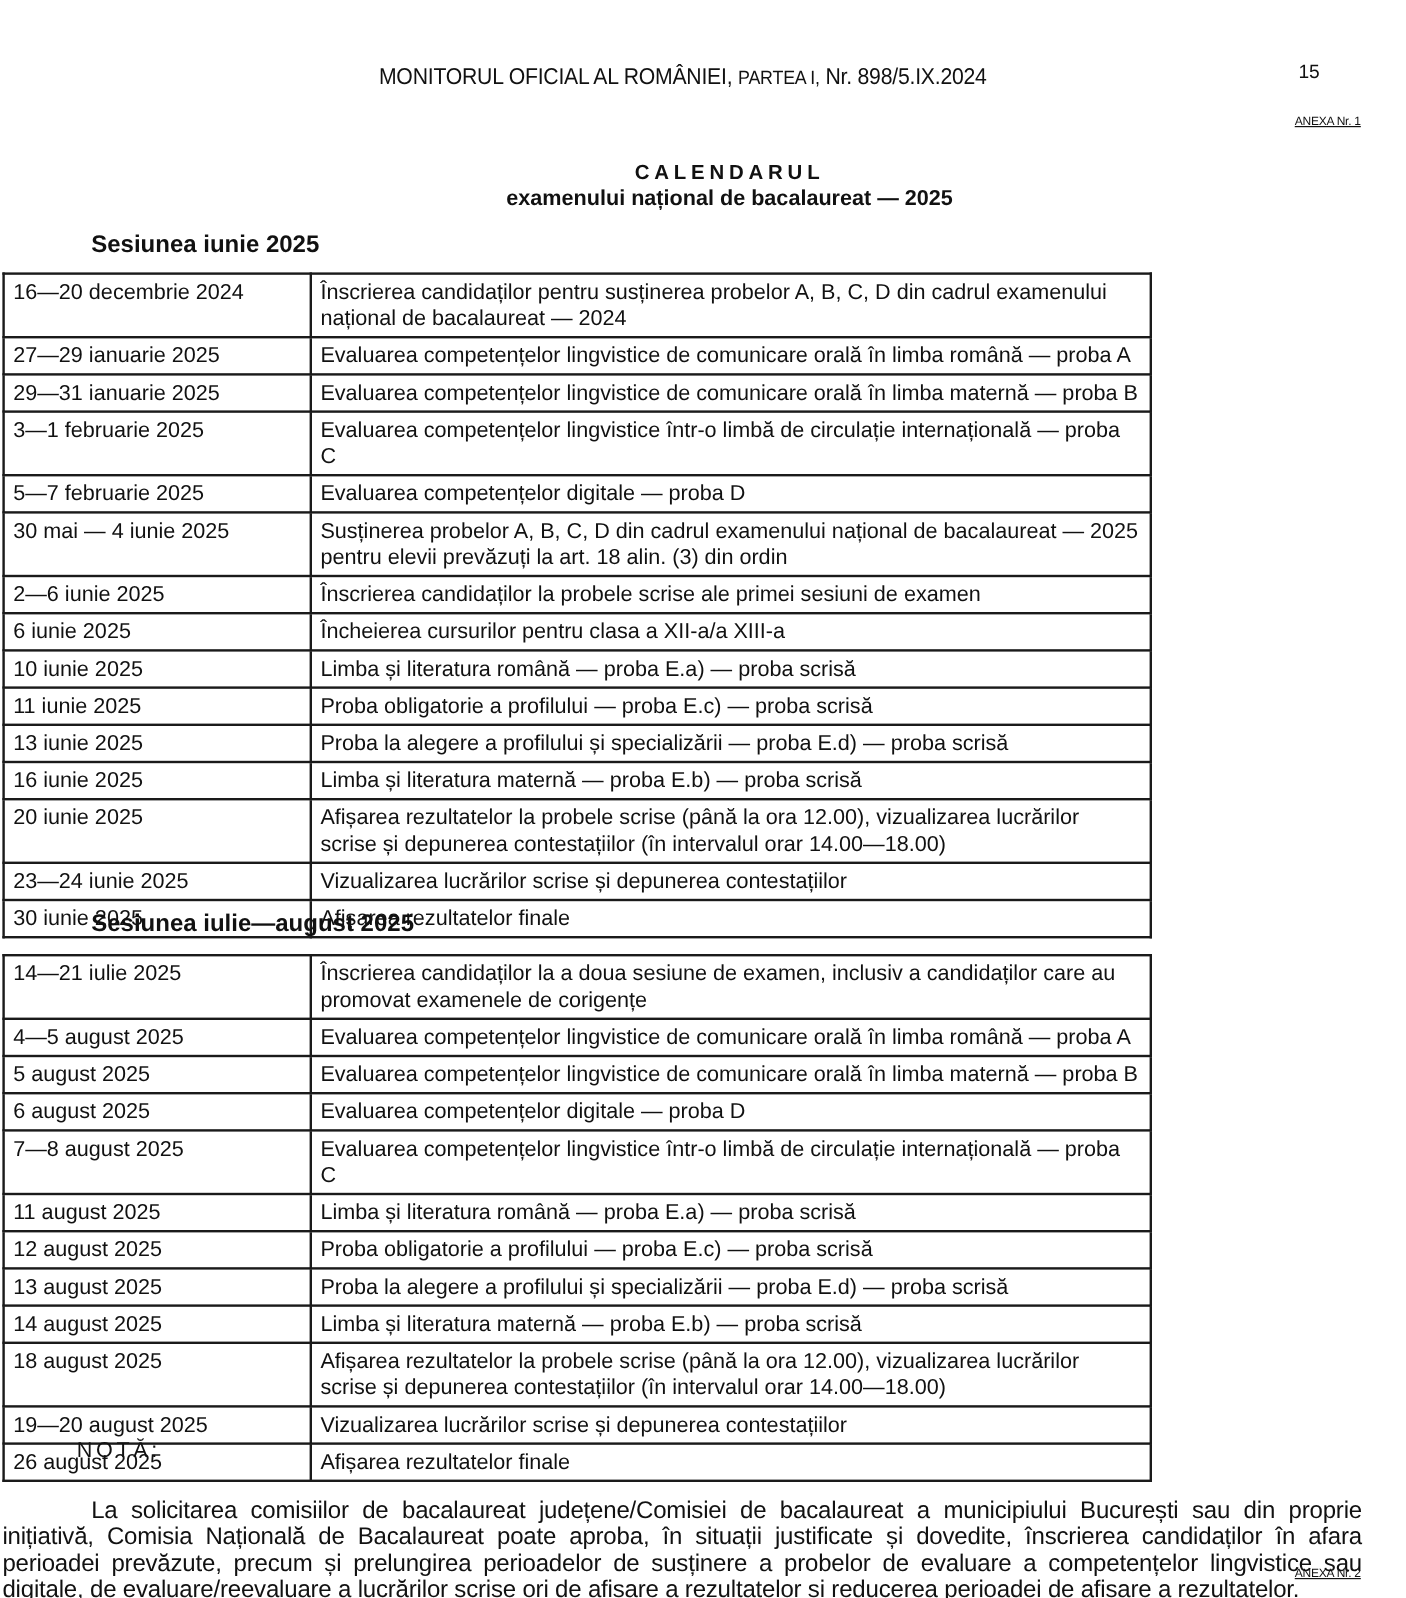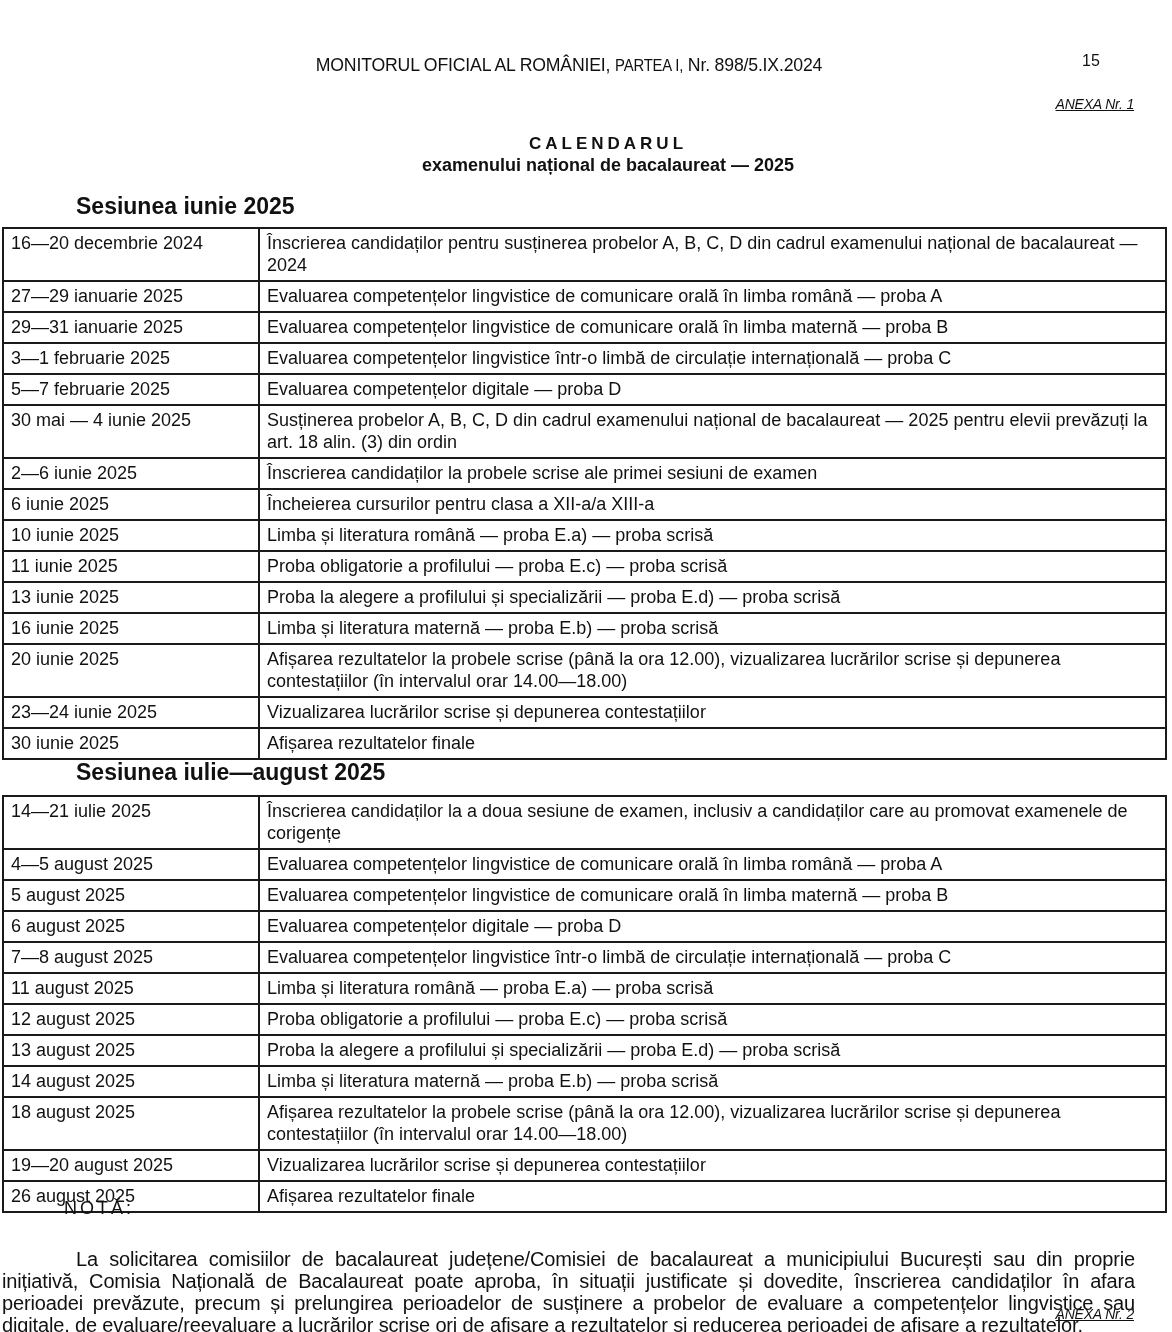--- a/index.html
+++ b/index.html
@@ -12,38 +12,38 @@
   }
   .header-title {
     position: absolute; left: 0; width: 1138px; text-align: center; top: 2px;
     font-size: 19px; letter-spacing: -0.2px; transform: scaleX(0.93); transform-origin: 569px 0;
   }
   .header-title .small { font-size: 16px; }
   .page-number {
     position: absolute; left: 1082px; top: 0px; font-size: 16px;
   }
   .annex {
-    position: absolute; right: 38px; font-size: 14px; font-style: italic;
+    position: absolute; right: 38px; font-size: 10px; 
     text-decoration: underline; letter-spacing: -0.2px;
   }
   .annex-1 { top: 96px; }
   .annex-2 { top: 1306px; }
   .doc-title {
     position: absolute; top: 134px; left: 0; width: 1138px; text-align: center;
     font-weight: bold; font-size: 17px; padding-left: 39px;
   }
   .doc-title .spaced { letter-spacing: 4px; display: block; line-height: 20px; }
   .doc-title .sub { display: block; line-height: 22px; font-size: 18px; }
   .session-heading {
-    position: absolute; left: 76px; font-weight: bold; font-size: 23px;
+    position: absolute; left: 76px; font-weight: bold; font-size: 20px;
   }
   .s1 { top: 193px; }
   .s2 { top: 759px; }
   table.calendar {
-    position: absolute; left: 2px; width: 1165px;
+    position: absolute; left: 2px; width: 958px;
     border-collapse: collapse; font-size: 18px; line-height: 22px;
   }
   table.calendar td {
     border: 2px solid #1a1a1a; vertical-align: top; padding: 3px 7px 4px 7px;
   }
   table.calendar td.date { width: 240px; }
   .t1 { top: 227px; }
   .t2 { top: 795px; }
   .t1 td { padding-top: 3px; padding-bottom: 3px; }
   .t2 td { padding-top: 2px; padding-bottom: 1px; margin-top: 16px; }

